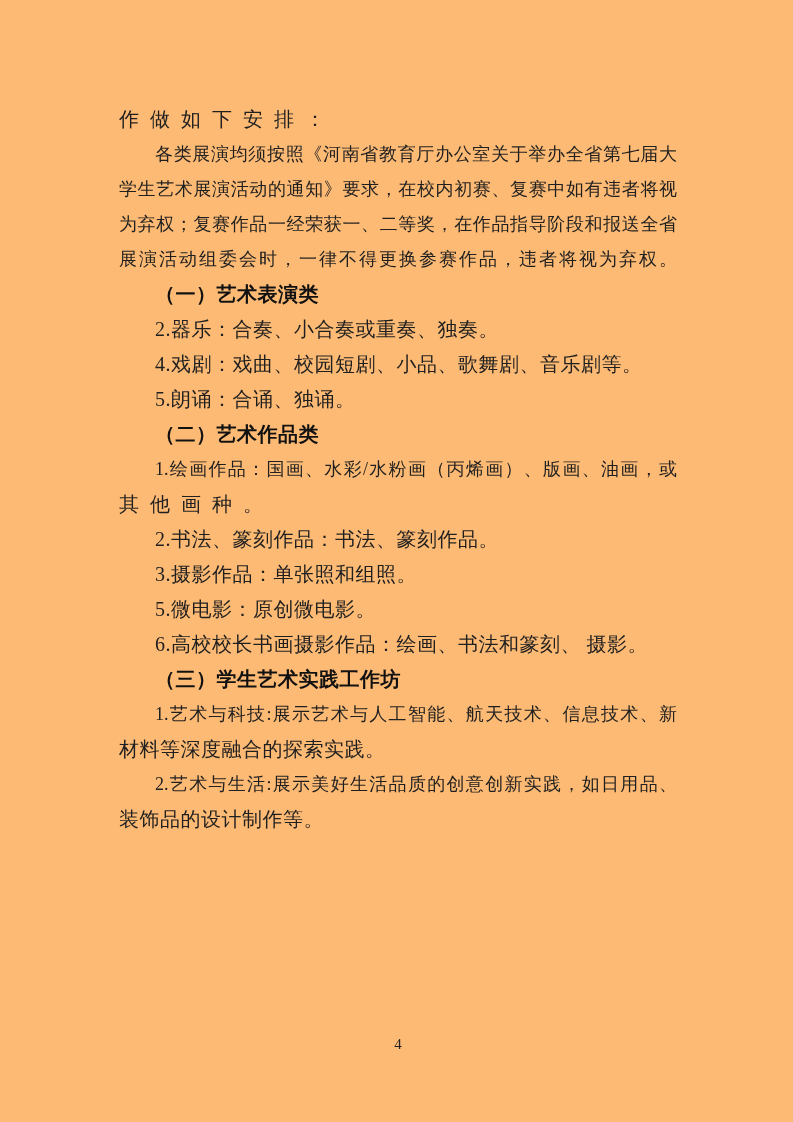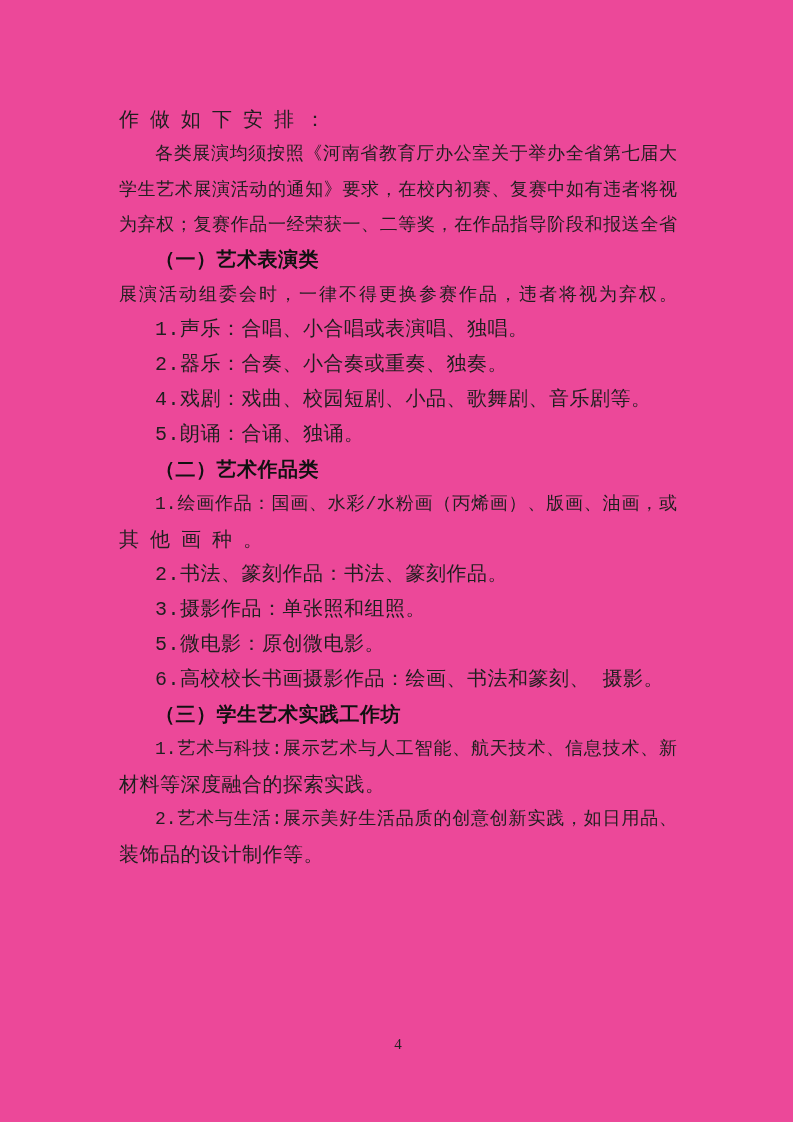--- a/index.html
+++ b/index.html
@@ -1,40 +1,40 @@
 <!DOCTYPE html>
 <html><head>
 <meta charset="utf-8">
 <style>
   html, body { margin: 0; padding: 0; background: #ffffff; }
   .page {
     position: relative;
     width: 793px;
     height: 1122px;
-    background: #ec4899;
+    background: #fdba74;
     overflow: hidden;
     font-family: "Liberation Serif", serif;
     color: #1f1f1f;
   }
   .content {
     position: absolute;
     left: 119px;
     top: 102px;
     width: 558px;
   }
   .ln {
     line-height: 35px;
     height: 35px;
     overflow: hidden;
     font-size: 20px;
     letter-spacing: 0.5px;
     white-space: nowrap;
     text-align: left;
   }
-  .indent { padding-left: 36px; font-family: Liberation Mono, monospace; }
+  .indent { padding-left: 36px; }
   
   .stretch {
     font-size: 18px;
     letter-spacing: 0;
     white-space: normal;
     text-align: justify;
     text-align-last: justify;
     text-justify: inter-character;
   }
   
@@ -58,23 +58,22 @@
 </style>
 </head>
 <body>
 
 <div class="page">
   <div class="content">
     <div class="ln sp-wide">作做如下安排：</div>
     <div class="ln stretch indent">各类展演均须按照《河南省教育厅办公室关于举办全省第七届大</div>
     <div class="ln stretch">学生艺术展演活动的通知》要求，在校内初赛、复赛中如有违者将视</div>
     <div class="ln stretch">为弃权；复赛作品一经荣获一、二等奖，在作品指导阶段和报送全省</div>
+    <div class="ln stretch">展演活动组委会时，一律不得更换参赛作品，违者将视为弃权。</div>
     <div class="ln heading indent">（一）艺术表演类</div>
-    <div class="ln stretch">展演活动组委会时，一律不得更换参赛作品，违者将视为弃权。</div>
-    <div class="ln indent">1.声乐：合唱、小合唱或表演唱、独唱。</div>
     <div class="ln indent">2.器乐：合奏、小合奏或重奏、独奏。</div>
     <div class="ln indent">4.戏剧：戏曲、校园短剧、小品、歌舞剧、音乐剧等。</div>
     <div class="ln indent">5.朗诵：合诵、独诵。</div>
     <div class="ln heading indent">（二）艺术作品类</div>
     <div class="ln stretch indent">1.绘画作品：国画、水彩/水粉画（丙烯画）、版画、油画，或</div>
     <div class="ln sp-wide">其他画种。</div>
     <div class="ln indent">2.书法、篆刻作品：书法、篆刻作品。</div>
     <div class="ln indent">3.摄影作品：单张照和组照。</div>
     <div class="ln indent">5.微电影：原创微电影。</div>
     <div class="ln indent">6.高校校长书画摄影作品：绘画、书法和篆刻、 摄影。</div>

